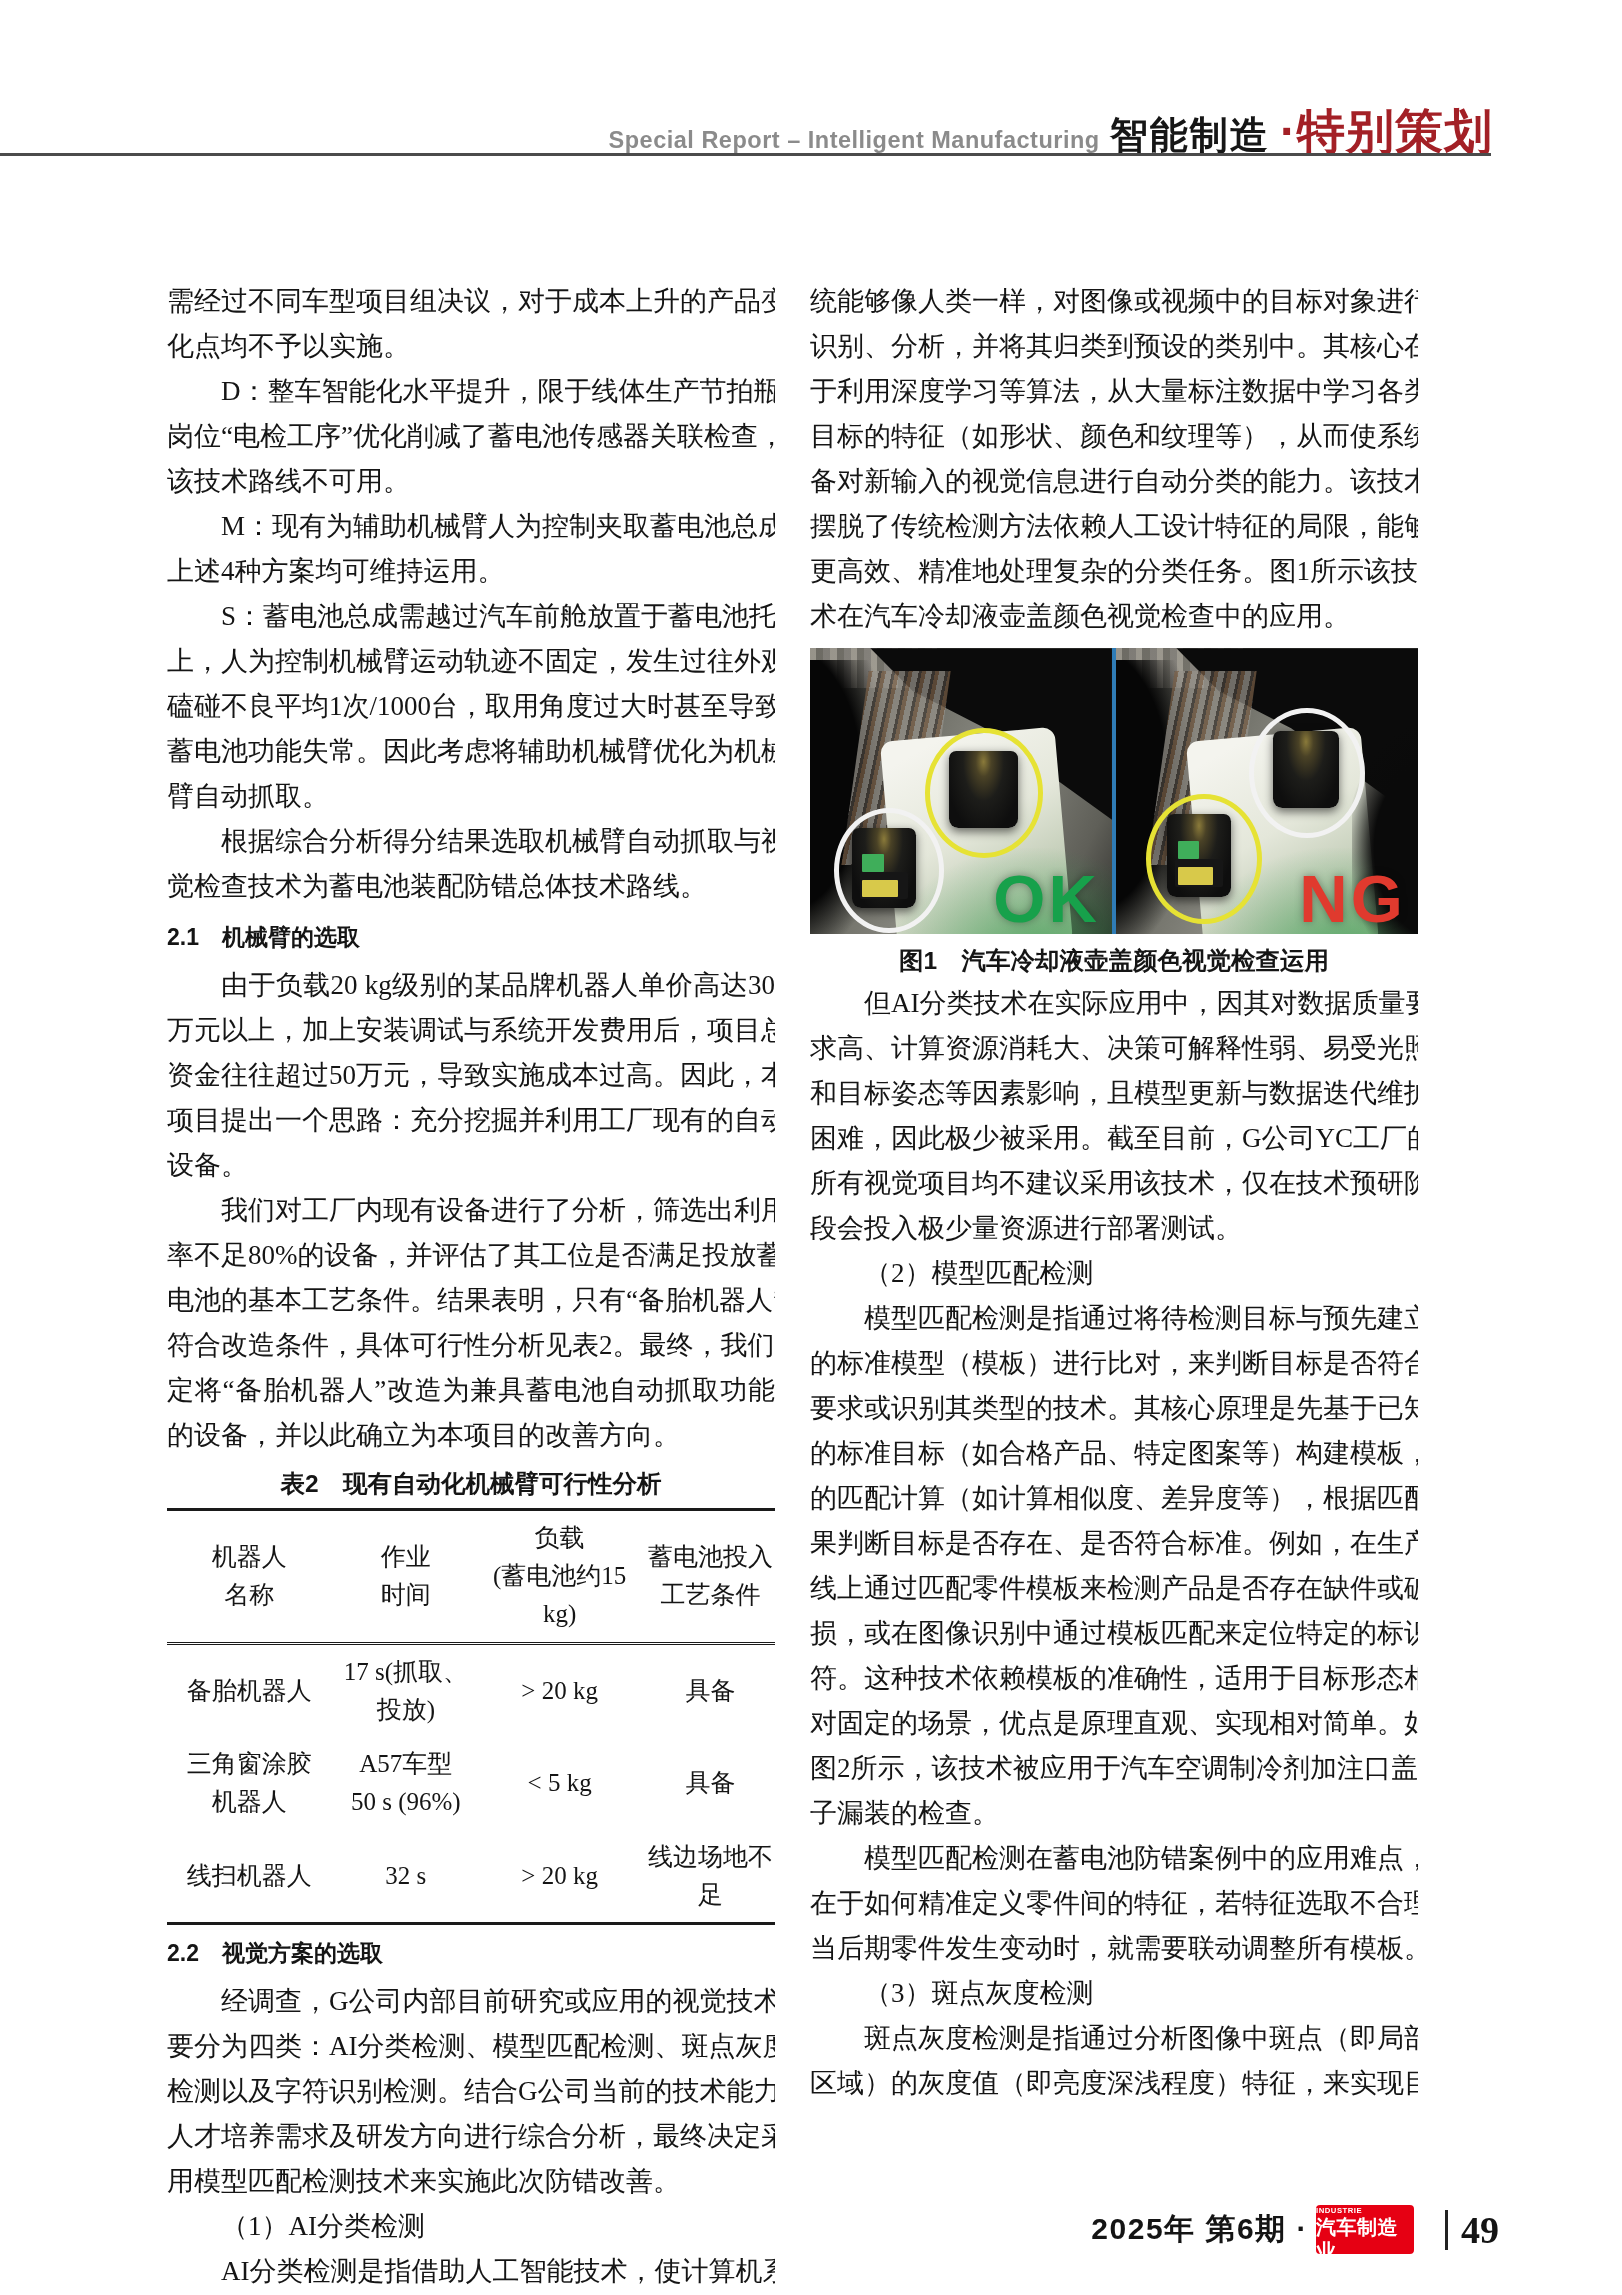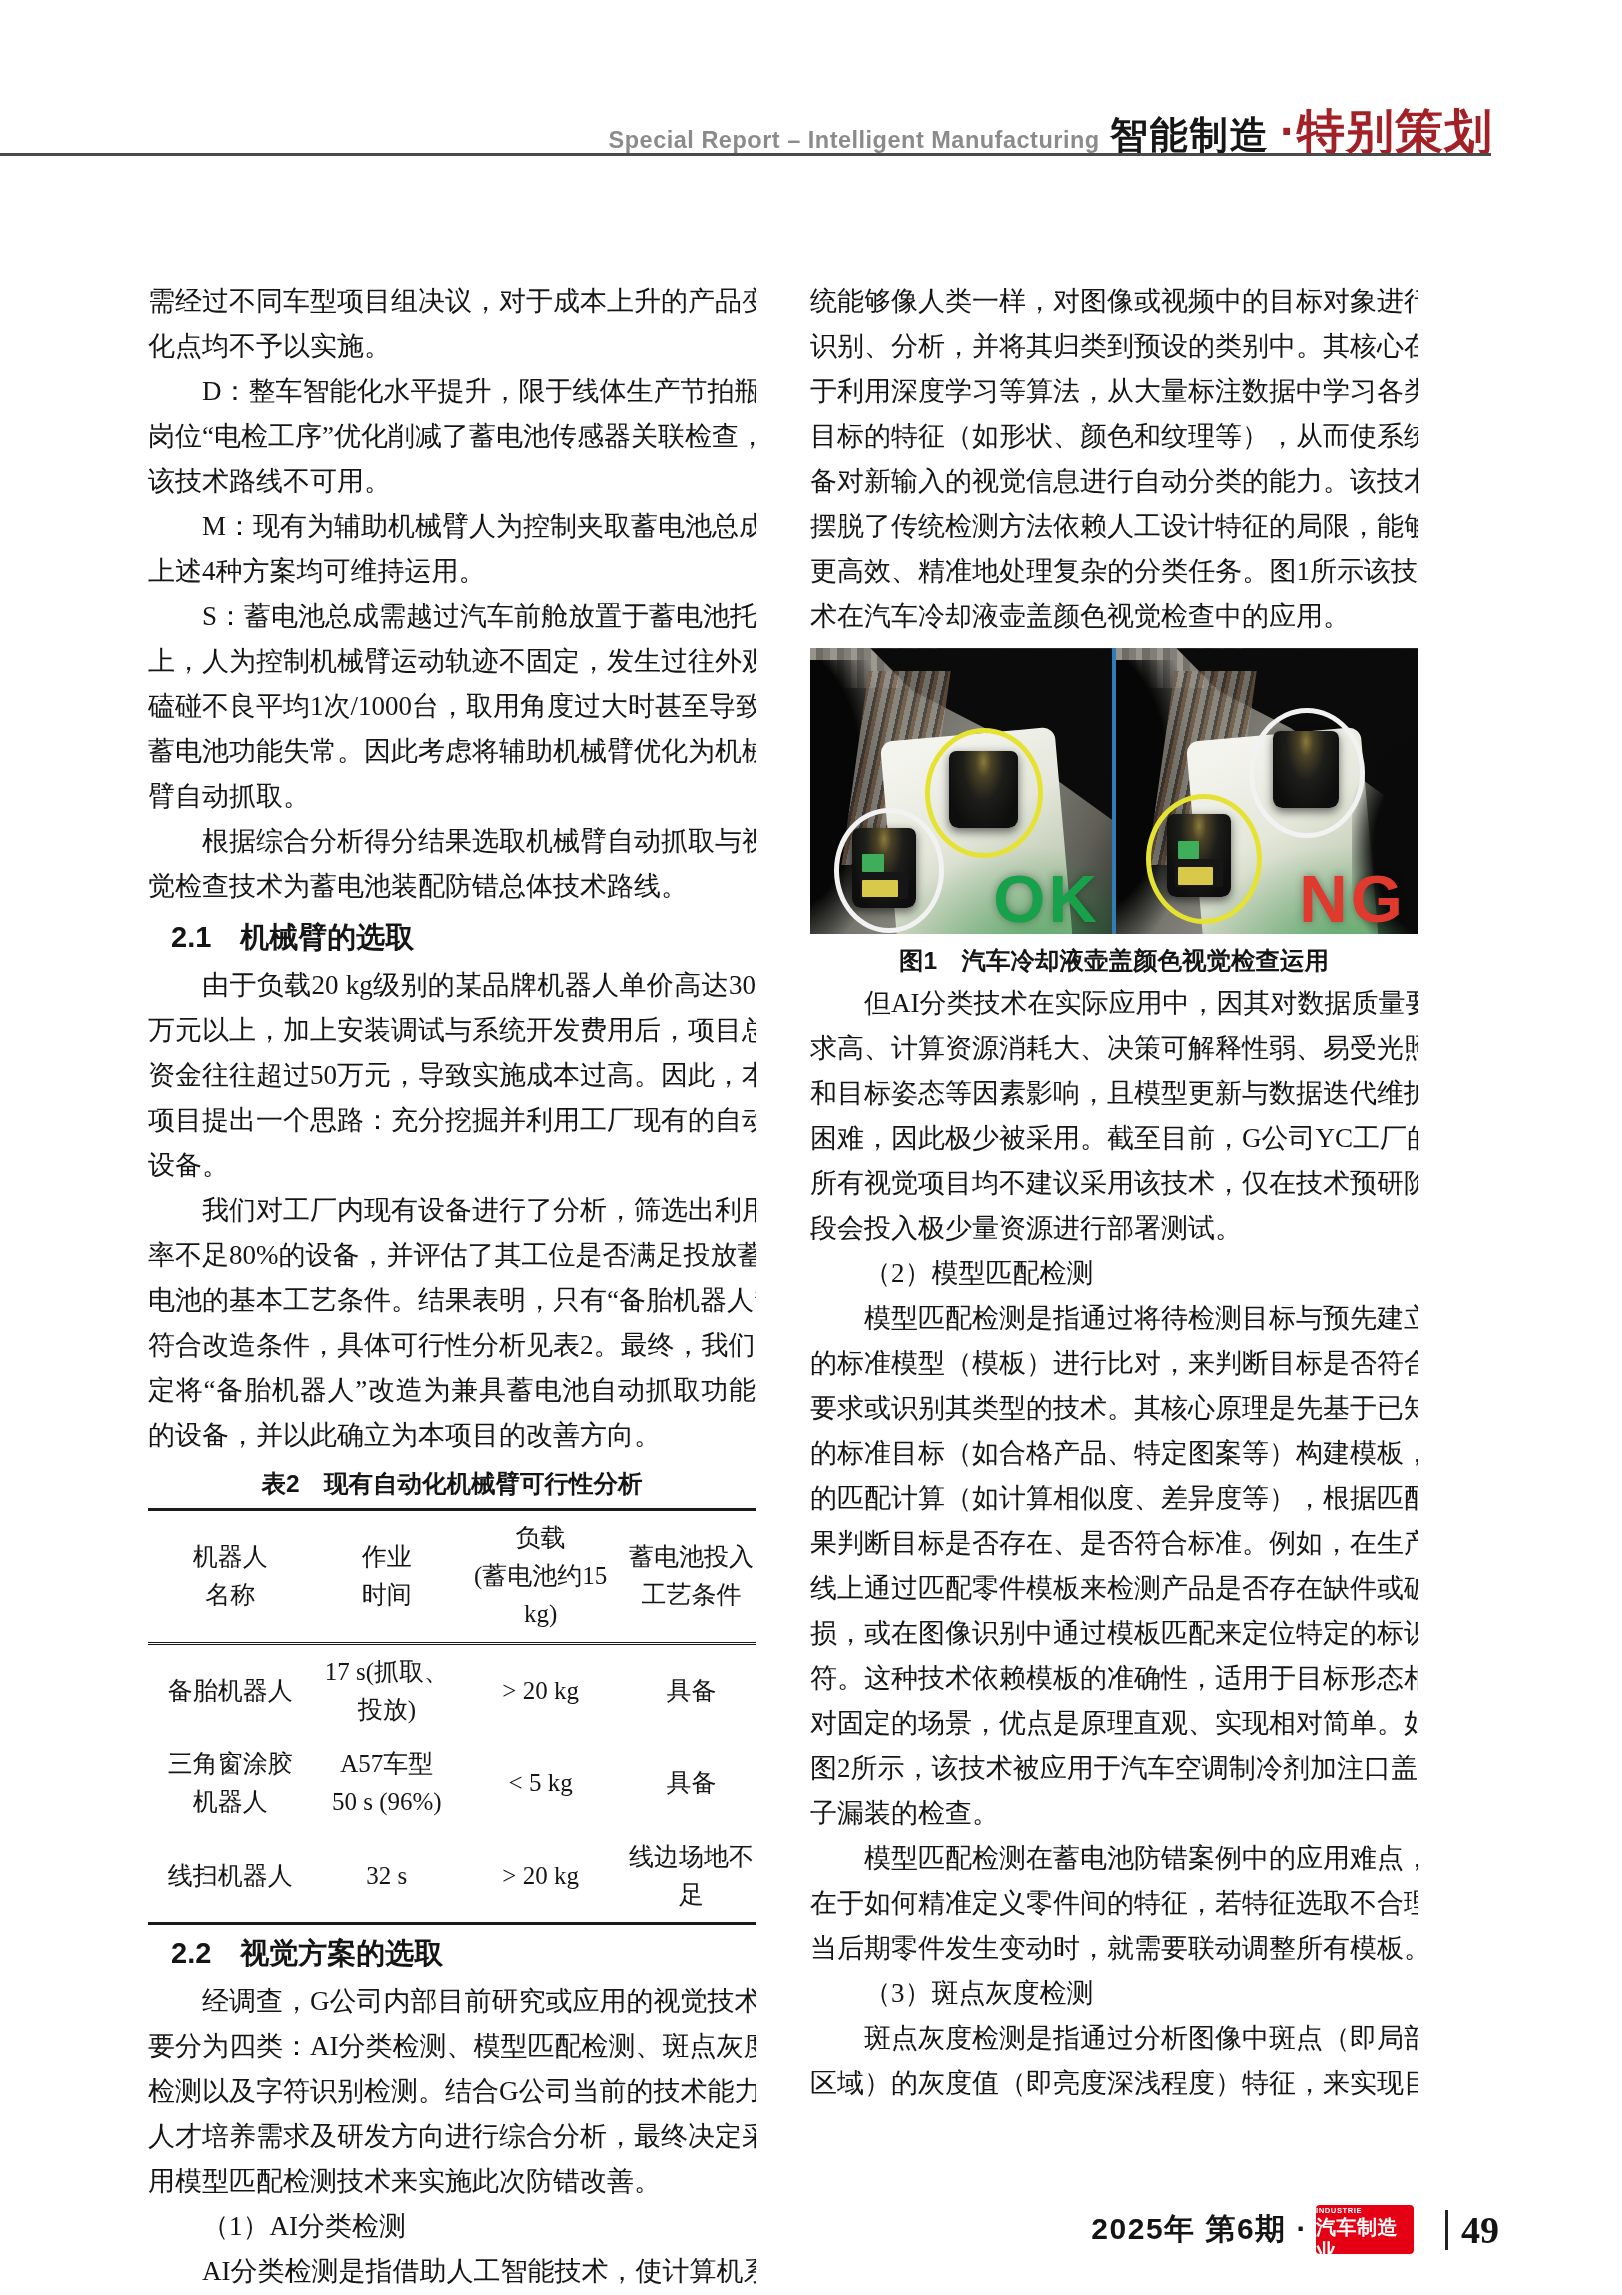--- a/index.html
+++ b/index.html
@@ -10,33 +10,33 @@
 
   
   .hdr { position:absolute; top:100px; right:130px; display:flex; align-items:baseline; gap:10.2px; white-space:nowrap; }
   .hdr-en { font-family:"Liberation Sans","DejaVu Sans",sans-serif; font-size:23.5px; font-weight:600; color:#8b8b8b; letter-spacing:0.5px; }
   .hdr-zh { font-family:"Liberation Sans","DejaVu Sans",sans-serif; font-size:38px; font-weight:800; color:#161616; letter-spacing:2px; }
   .hdr-red { font-family:"Liberation Sans","DejaVu Sans",sans-serif; font-size:48px; font-weight:800; color:#a32026; letter-spacing:1px; }
   .hdr-rule { position:absolute; top:153px; left:0; width:1491px; height:2.6px; background:#4b4b4b; }
 
   
   .col { position:absolute; top:279px; width:608px; }
-  .col-left  { left:148px; }
+  .col-left  { left:167px; }
   .col-right { left:810px; }
 
   .line {
     height:45px; line-height:45px; font-size:27px;
     text-align:justify; text-align-last:justify; text-justify:inter-character;
     overflow:hidden; white-space:nowrap;
   }
   .line.s  { text-indent:54px; }
   .line.e  { text-align-last:left; }
   .line.h  {
-    font-family:"Liberation Sans","DejaVu Sans",sans-serif; font-weight:700; font-size:29px;
-    text-align:right; text-align-last:left; height:51px; line-height:51px; margin-top:3.1px;margin-left:23px;
+    font-family:"Liberation Sans","DejaVu Sans",sans-serif; font-weight:700; font-size:23px;
+    text-align:right; text-align-last:left; height:51px; line-height:51px; margin-top:3.1px;
   }
 
   
   .tcaption {
     font-family:"Liberation Sans","DejaVu Sans",sans-serif; font-weight:700; font-size:24.5px;
     text-align:center; height:43px; line-height:43px; margin-top:4.1px;
   }
   .tbl { border-top:3.6px solid #1a1a1a; border-bottom:3.6px solid #1a1a1a; margin-top:3.1px; }
   .trow { display:flex; align-items:center;gap:7px; }
   .trow.head { border-bottom:3.1px double #1a1a1a; }

